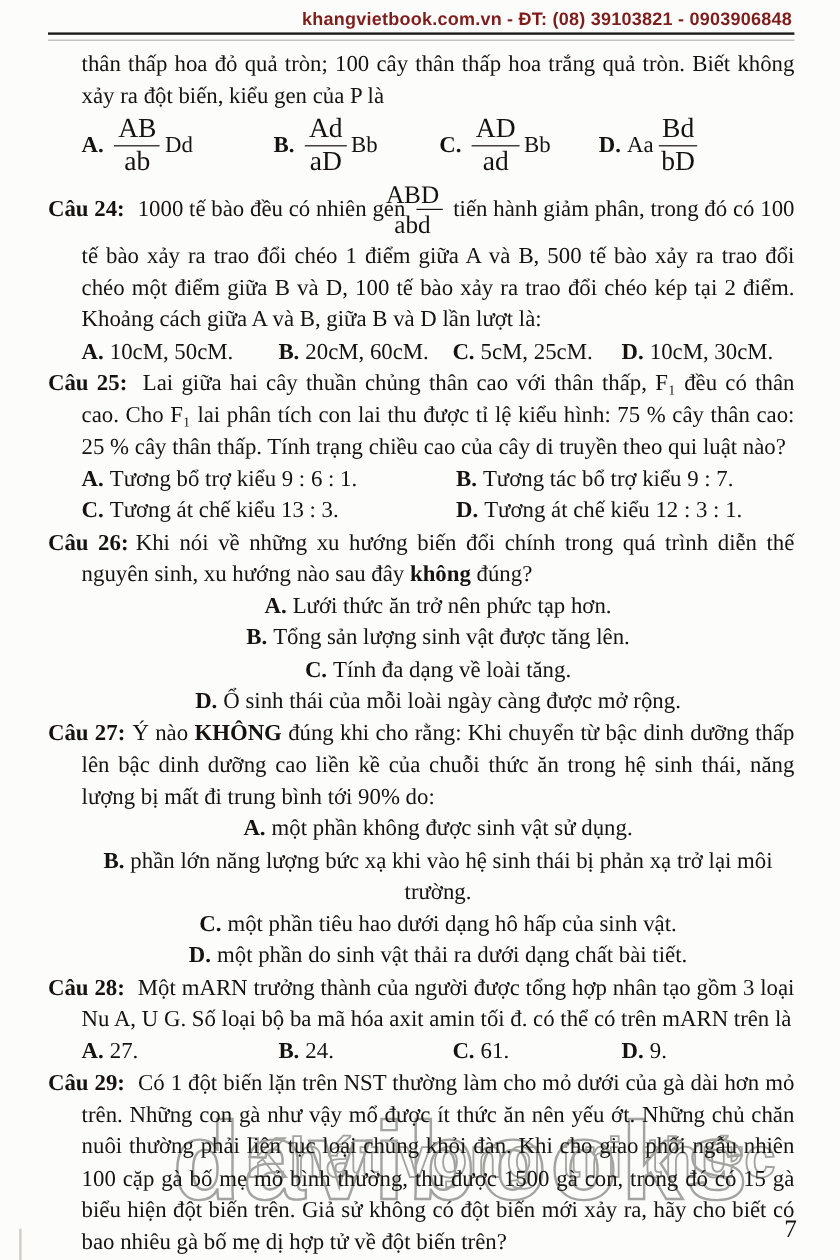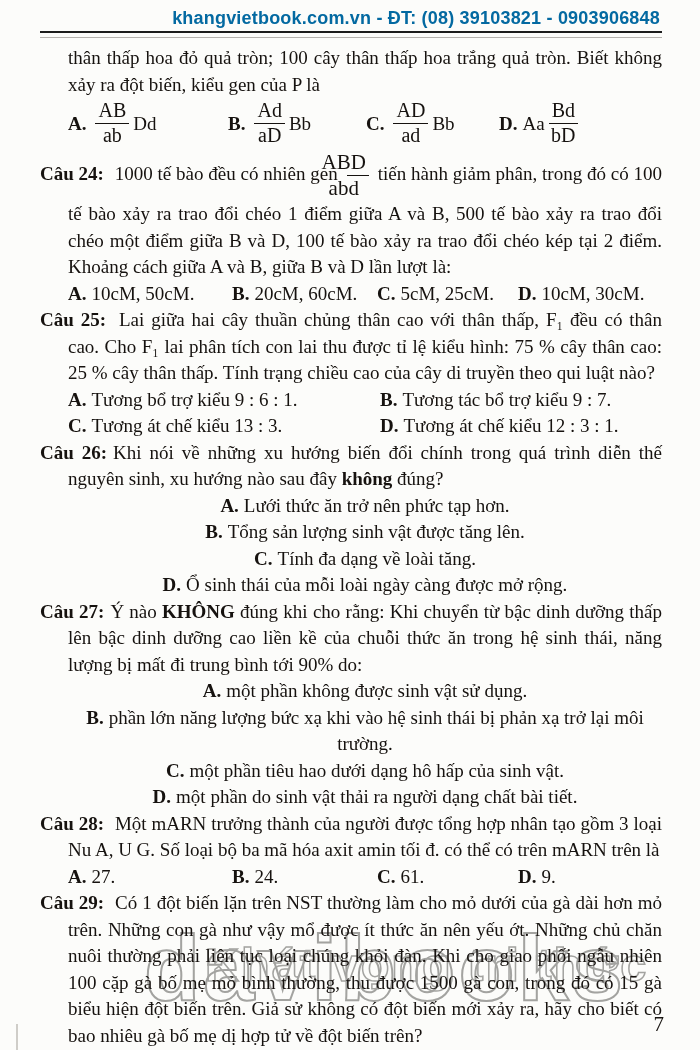--- a/index.html
+++ b/index.html
@@ -16,23 +16,23 @@
     color:#16120f;
     overflow:hidden;
     padding:8px 38px 0 40px;
   }
   
   .hdr{
     position:relative;z-index:2;
     text-align:right;
     font-family:"Liberation Sans","DejaVu Sans",sans-serif;
     font-weight:bold;
-    font-size:18px;
+    font-size:15px;
     letter-spacing:.2px;
-    color:#0369a1;
+    color:#7f1d1d;
     padding-right:2px;
   }
   .hdr-rule{
     margin-top:2px;
     height:4px;
     border-top:2.5px solid #1c1c1c;
     border-bottom:1px solid #b5b2ae;
   }
   
   .content{position:relative;z-index:1;}
@@ -47,21 +47,21 @@
   .first-para{margin-top:7px;padding-left:28px;text-indent:0;}
   .qlabel{font-weight:bold;margin-right:6px;}
   .bld{font-weight:bold;}
   
   .frac{
     display:inline-block;
     vertical-align:middle;
     text-align:center;
     line-height:1.08;
     margin:1px 4px 2px 4px;
-    font-size:20px;
+    font-size:23px;
   }
   .frac .num{display:block;border-bottom:1.7px solid #16120f;padding:0 3px 1px 3px;}
   .frac .den{display:block;padding-top:1px;}
   
   .fopt-row{
     display:flex;
     margin-left:28px;
     align-items:center;
     min-height:52px;
     font-size:19px;
@@ -208,21 +208,21 @@
       <span class="opt"><span class="olabel">D.</span><span>Ổ sinh thái của mỗi loài ngày càng được mở rộng.</span></span>
     </div>
 
     <p class="qpara">
       <span class="qlabel">Câu 27:</span><span>Ý nào </span><span class="bld">KHÔNG</span><span> đúng khi cho rằng: Khi chuyển từ bậc dinh dưỡng thấp lên bậc dinh dưỡng cao liền kề của chuỗi thức ăn trong hệ sinh thái, năng lượng bị mất đi trung bình tới 90% do:</span>
     </p>
     <div class="optlist">
       <span class="opt"><span class="olabel">A.</span><span>một phần không được sinh vật sử dụng.</span></span>
       <span class="opt"><span class="olabel">B.</span><span>phần lớn năng lượng bức xạ khi vào hệ sinh thái bị phản xạ trở lại môi trường.</span></span>
       <span class="opt"><span class="olabel">C.</span><span>một phần tiêu hao dưới dạng hô hấp của sinh vật.</span></span>
-      <span class="opt"><span class="olabel">D.</span><span>một phần do sinh vật thải ra người dạng chất bài tiết.</span></span>
+      <span class="opt"><span class="olabel">D.</span><span>một phần do sinh vật thải ra dưới dạng chất bài tiết.</span></span>
     </div>
 
     <p class="qpara">
       <span class="qlabel">Câu 28:</span>
       <span>Một mARN trưởng thành của người được tổng hợp nhân tạo gồm 3 loại Nu A, U G. Số loại bộ ba mã hóa axit amin tối đ. có thể có trên mARN trên là</span>
     </p>
     <div class="optrow">
       <span class="opt ow1"><span class="olabel">A.</span><span>27.</span></span>
       <span class="opt ow2"><span class="olabel">B.</span><span>24.</span></span>
       <span class="opt ow3"><span class="olabel">C.</span><span>61.</span></span>

